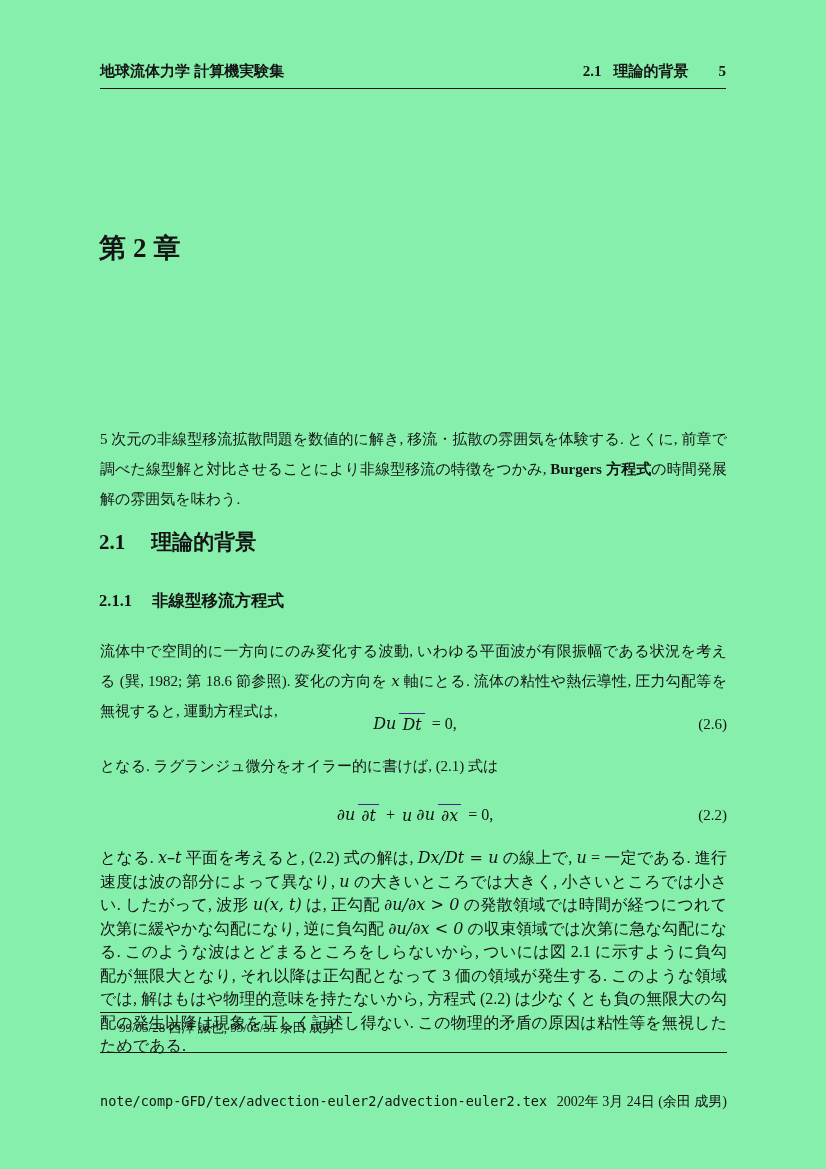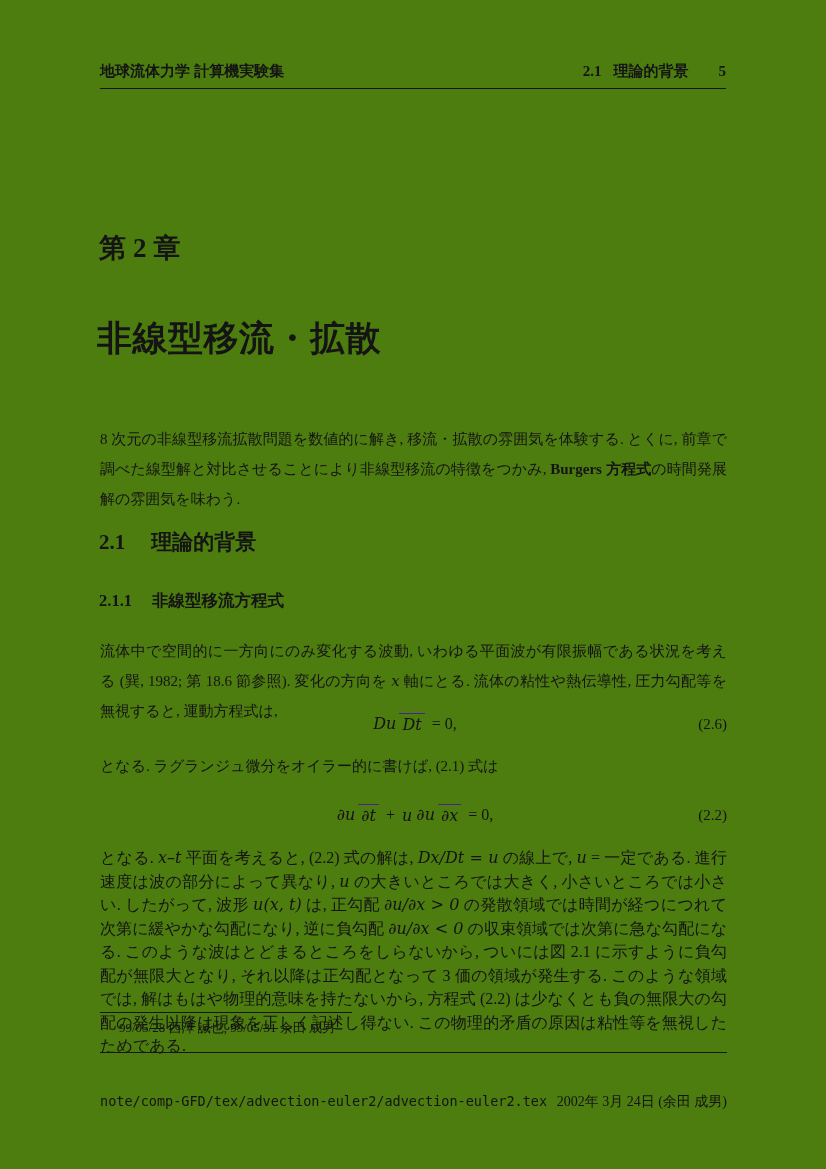--- a/index.html
+++ b/index.html
@@ -1,20 +1,20 @@
 <!DOCTYPE html>
 <html><head>
 <meta charset="utf-8">
 <style>
   * { margin:0; padding:0; box-sizing:border-box; }
   html,body { background:#e8e8e8; }
   .page {
     position:relative;
     width:826px; height:1169px;
-    background:#4d7c0f;
+    background:#86efac;
     color:#141414;
     font-family:"Liberation Serif","DejaVu Serif",serif;
     overflow:hidden;
     margin:0 auto;
   }
   .serif  { font-family:"Liberation Serif","DejaVu Serif",serif; }
   .gothic { font-family:"Liberation Sans","DejaVu Sans",sans-serif; }
   .mono   { font-family:"DejaVu Sans Mono","Liberation Mono",monospace; }
 
   
@@ -107,24 +107,23 @@
     <span class="header-right">
       <span class="header-sec-num">2.1</span>
       <span class="gothic">理論的背景</span>
       <span class="header-page-num">5</span>
     </span>
   </div>
 
   <div class="chapter gothic">
     <span>第</span><span class="cnum">2</span><span>章</span>
   </div>
-  <div class="doc-title gothic">非線型移流・拡散</div>
 
   <p class="para intro">
-    <span>8 次元の非線型移流拡散問題を数値的に解き, 移流・拡散の雰囲気を体験する. とくに, 前章で調べた線型解と対比させることにより非線型移流の特徴をつかみ, </span><span class="bold-mix"><span class="latin">Burgers</span><span class="jp"> 方程式</span></span><span>の時間発展解の雰囲気を味わう.</span>
+    <span>5 次元の非線型移流拡散問題を数値的に解き, 移流・拡散の雰囲気を体験する. とくに, 前章で調べた線型解と対比させることにより非線型移流の特徴をつかみ, </span><span class="bold-mix"><span class="latin">Burgers</span><span class="jp"> 方程式</span></span><span>の時間発展解の雰囲気を味わう.</span>
   </p>
 
   <div class="sec-head">
     <span class="num">2.1</span>
     <span class="gothic">理論的背景</span>
   </div>
 
   <div class="subsec-head">
     <span class="num">2.1.1</span>
     <span class="gothic">非線型移流方程式</span>

